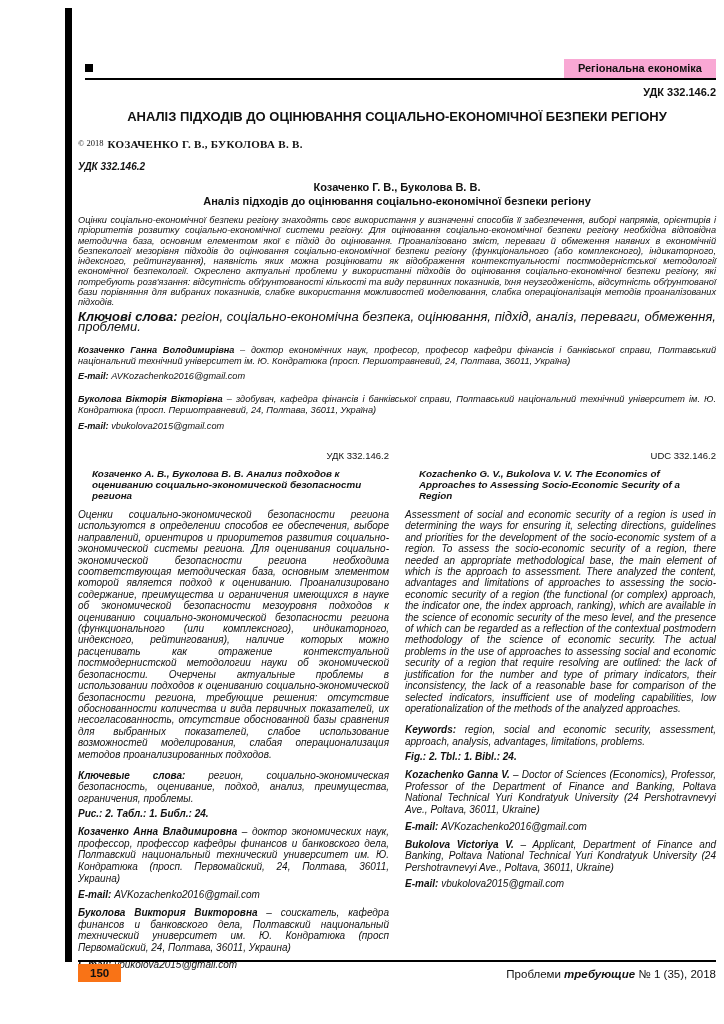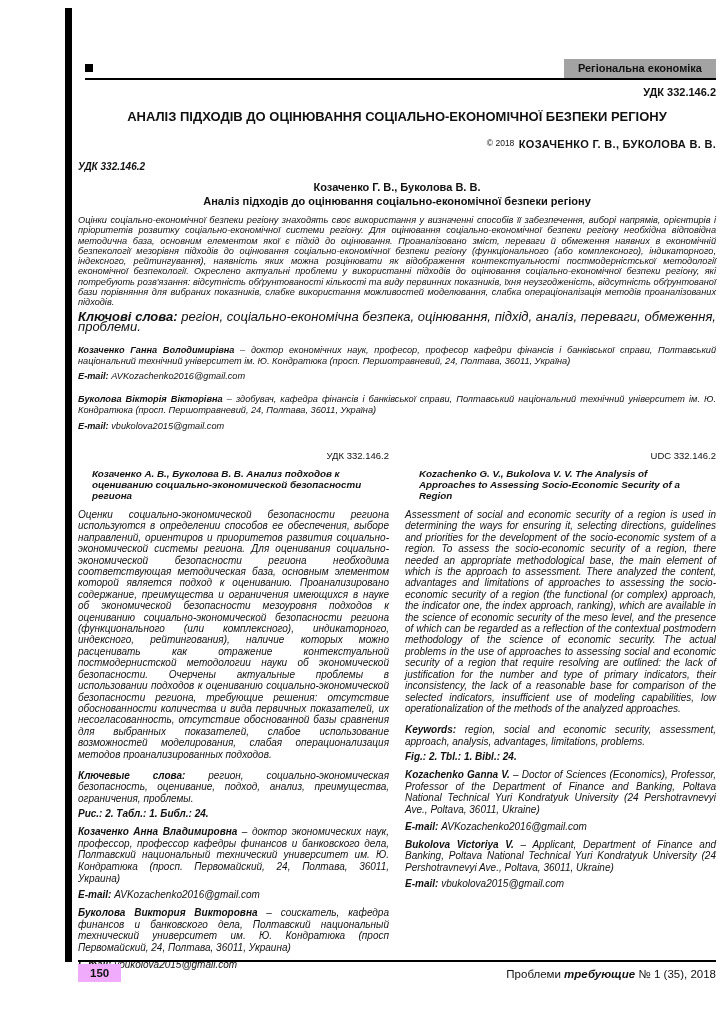--- a/index.html
+++ b/index.html
@@ -4,27 +4,27 @@
 <style>
   html,body{margin:0;padding:0;background:#e8e8e8;}
   .page{position:relative;width:724px;height:1024px;background:#ffffff;overflow:hidden;
         font-family:"Liberation Sans",sans-serif;color:#111;}
   .left-rule{position:absolute;left:65px;top:8px;width:7px;height:954px;background:#000;}
 
   
   .header{position:absolute;left:85px;right:8px;top:57px;height:21px;
           border-bottom:2px solid #000;display:flex;justify-content:space-between;align-items:flex-end;}
   .hsq{width:8px;height:8px;background:#000;margin-bottom:6px;}
-  .hlabel{background:#a3a3a3;padding:3px 14px;font-weight:bold;font-size:11px;line-height:13px;}
+  .hlabel{background:#f9a8d4;padding:3px 14px;font-weight:bold;font-size:11px;line-height:13px;}
 
   
   .topblock{position:absolute;left:78px;right:8px;top:86px;}
   .udk-top{font-weight:bold;font-size:11px;text-align:right;}
   .main-title{font-weight:bold;font-size:13px;text-align:center;margin-top:11px;}
-  .byline{text-align:right;margin-top:10px;}
+  .byline{text-align:left;margin-top:10px;font-family:Liberation Serif, serif;}
   .copyright{font-size:8.5px;vertical-align:2px;}
   .byline-names{font-weight:bold;font-size:11px;letter-spacing:.3px;}
   .udk-left{font-weight:bold;font-style:italic;font-size:10px;margin-top:9px;}
   .uk-authors{font-weight:bold;font-size:11px;text-align:center;margin-top:9px;}
   .uk-title{font-weight:bold;font-size:11px;text-align:center;margin-top:2px;}
   .abstract{font-style:italic;font-size:9.2px;line-height:10.3px;text-align:justify;margin-top:8px;}
   .kwline{font-style:italic;font-size:13px;line-height:10.3px;text-align:justify;margin-top:4px;}
   .figsline{font-style:italic;font-weight:bold;font-size:9.2px;margin-top:4px;}
   .bio{font-style:italic;font-size:9.2px;line-height:10.6px;text-align:justify;margin-top:13px;}
   .emailline{font-style:italic;font-size:9.2px;margin-top:5px;}
@@ -38,21 +38,21 @@
   .col-heading{font-weight:bold;font-style:italic;font-size:9.8px;margin:7px 14px 8px;}
   .col-abstract{font-style:italic;font-size:10px;line-height:11.4px;text-align:justify;}
   .col-kw{font-style:italic;font-size:10px;line-height:11.4px;text-align:justify;margin-top:10px;}
   .col-figs{font-style:italic;font-weight:bold;font-size:10px;margin-top:4px;}
   .col-bio{font-style:italic;font-size:10px;line-height:11.6px;text-align:justify;margin-top:7px;}
   .col-email{font-style:italic;font-size:10px;margin-top:5px;}
 
   
   .footer{position:absolute;left:78px;right:8px;top:960px;border-top:2px solid #000;
           display:flex;justify-content:space-between;align-items:flex-start;padding-top:2px;}
-  .page-box{background:#f0abfc;font-weight:bold;font-size:11.5px;padding:3px 12px;}
+  .page-box{background:#f97316;font-weight:bold;font-size:11.5px;padding:3px 12px;}
   .journal{font-size:11.5px;padding-top:4px;}
   .journal .em{font-weight:bold;font-style:italic;}
 </style>
 </head>
 <body>
 
 <div class="page">
 
   <div class="left-rule"></div>
 
@@ -113,21 +113,21 @@
       <div class="col-bio">
         <span class="b">Буколова Виктория Викторовна</span><span> – соискатель, кафедра финансов и банковского дела, Полтавский национальный технический университет им. Ю. Кондратюка (просп Первомайский, 24, Полтава, 36011, Украина)</span>
       </div>
       <div class="col-email">
         <span class="b">E-mail: </span><a class="email" href="#">vbukolova2015@gmail.com</a>
       </div>
     </div>
 
     <div class="col">
       <div class="col-udk">UDC 332.146.2</div>
-      <div class="col-heading">Kozachenko G. V., Bukolova V. V. The Analysis of Approaches to Assessing Socio-Economic Security of a Region</div>
+      <div class="col-heading">Kozachenko G. V., Bukolova V. V. The Economics of Approaches to Assessing Socio-Economic Security of a Region</div>
       <div class="col-abstract">Assessment of social and economic security of a region is used in determining the ways for ensuring it, selecting directions, guidelines and priorities for the development of the socio-economic system of a region. To assess the socio-economic security of a region, there needed an appropriate methodological base, the main element of which is the approach to assessment. There analyzed the content, advantages and limitations of approaches to assessing the socio-economic security of a region (the functional (or complex) approach, the indicator one, the index approach, ranking), which are available in the science of economic security of the meso level, and the presence of which can be regarded as a reflection of the contextual postmodern methodology of the science of economic security. The actual problems in the use of approaches to assessing social and economic security of a region that require resolving are outlined: the lack of justification for the number and type of primary indicators, their inconsistency, the lack of a reasonable base for comparison of the selected indicators, insufficient use of modeling capabilities, low operationalization of the methods of the analyzed approaches.</div>
       <div class="col-kw">
         <span class="b">Keywords:</span><span> region, social and economic security, assessment, approach, analysis, advantages, limitations, problems.</span>
       </div>
       <div class="col-figs">Fig.: 2. Tbl.: 1. Bibl.: 24.</div>
       <div class="col-bio">
         <span class="b">Kozachenko Ganna V.</span><span> – Doctor of Sciences (Economics), Professor, Professor of the Department of Finance and Banking, Poltava National Technical Yuri Kondratyuk University (24 Pershotravnevyi Ave., Poltava, 36011, Ukraine)</span>
       </div>
       <div class="col-email">
         <span class="b">E-mail: </span><a class="email" href="#">AVKozachenko2016@gmail.com</a>

